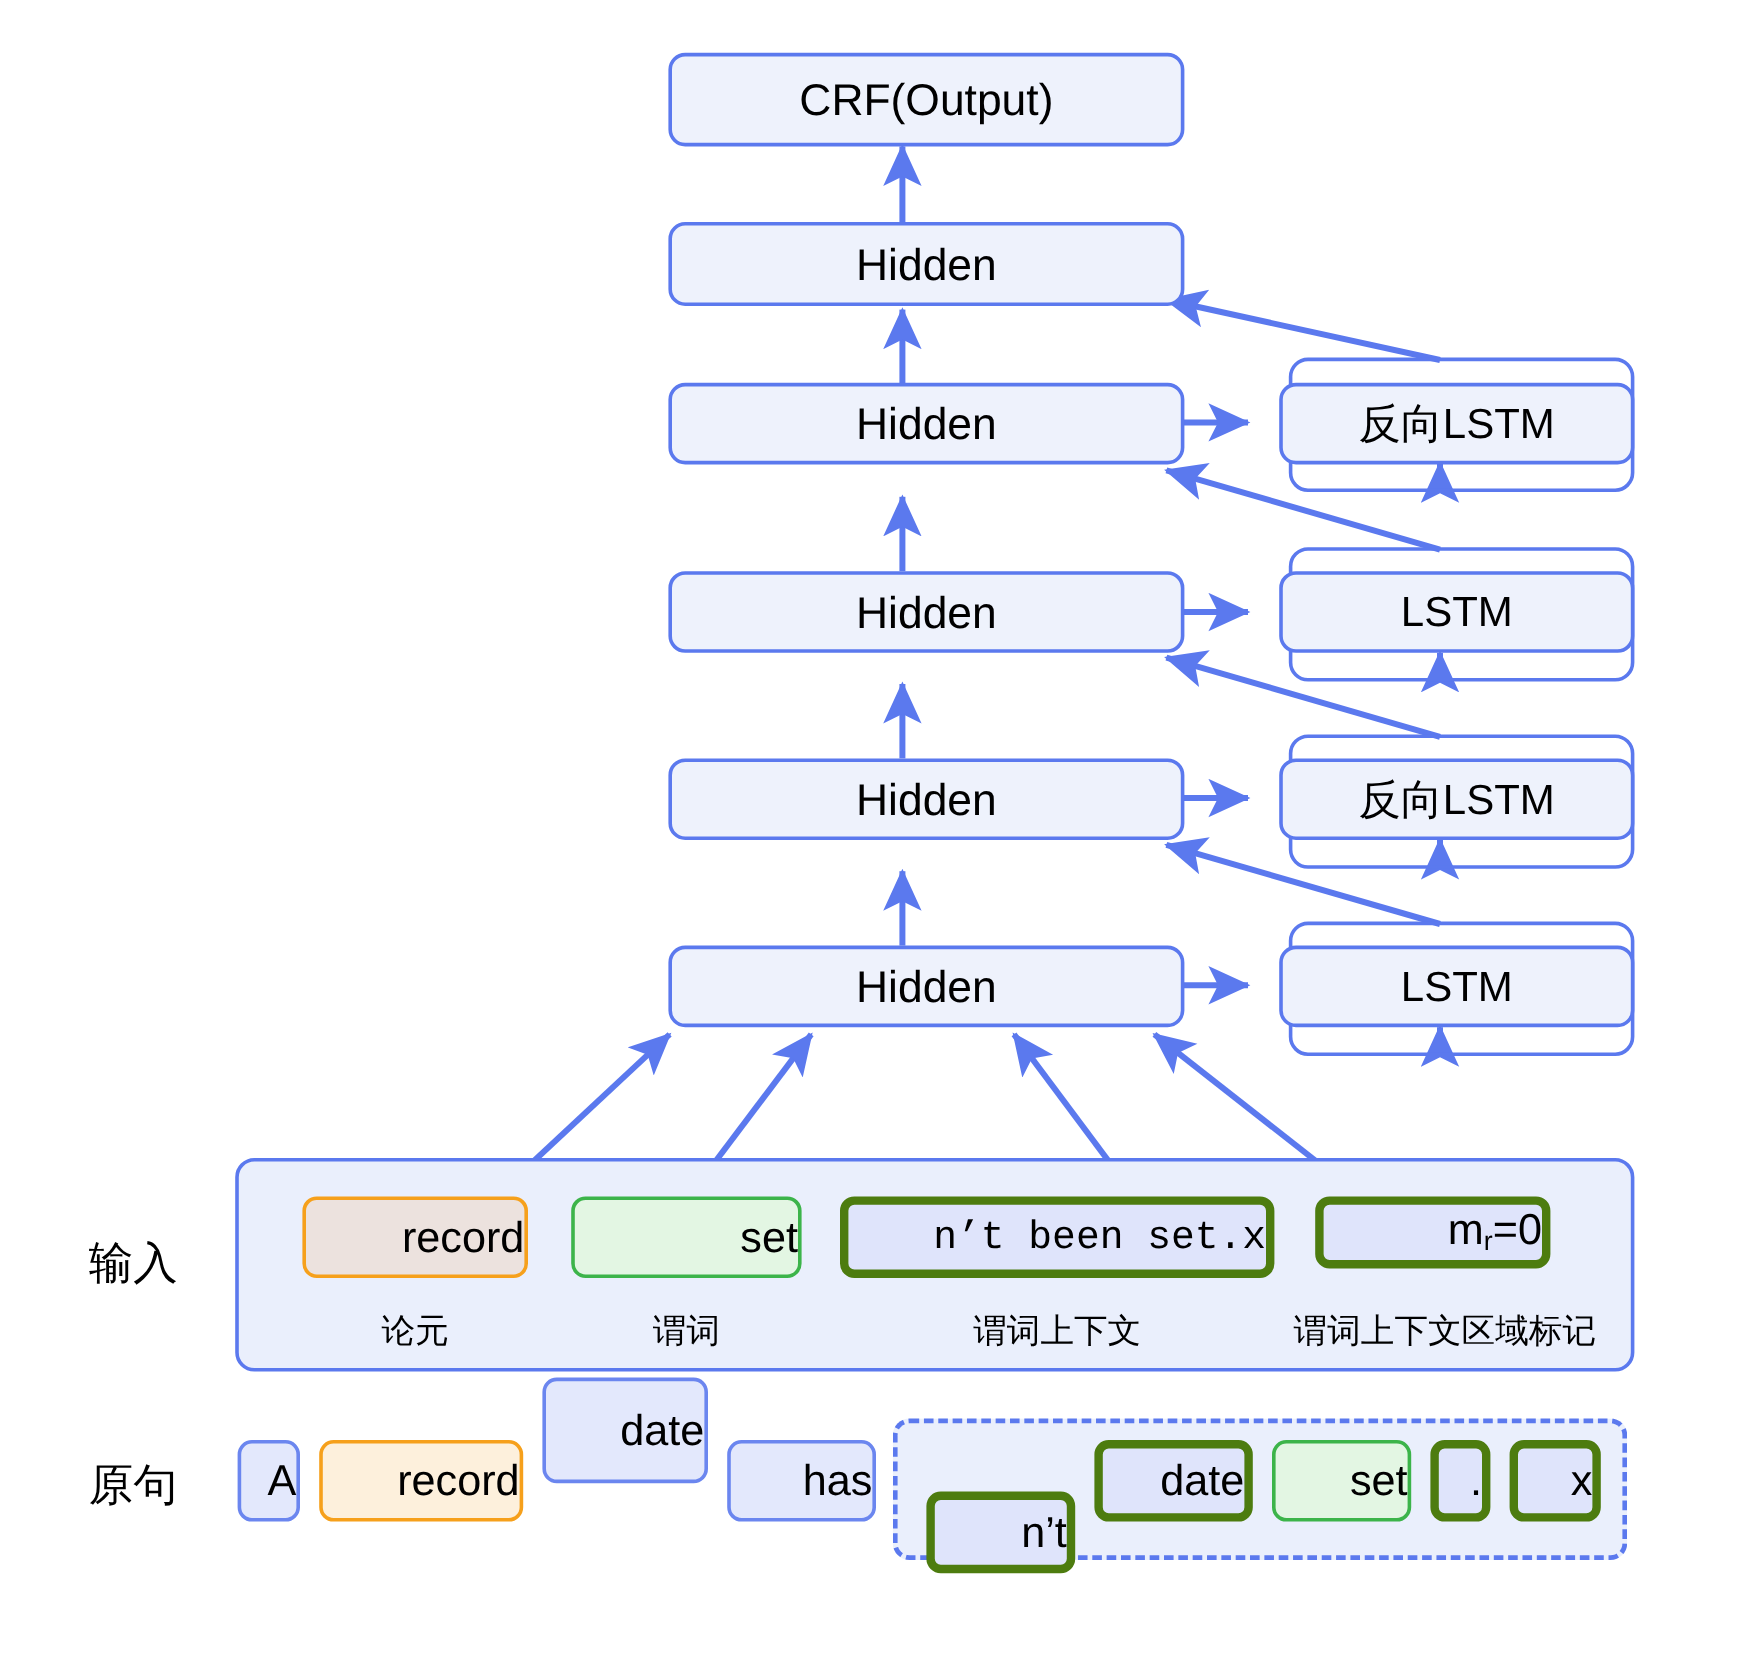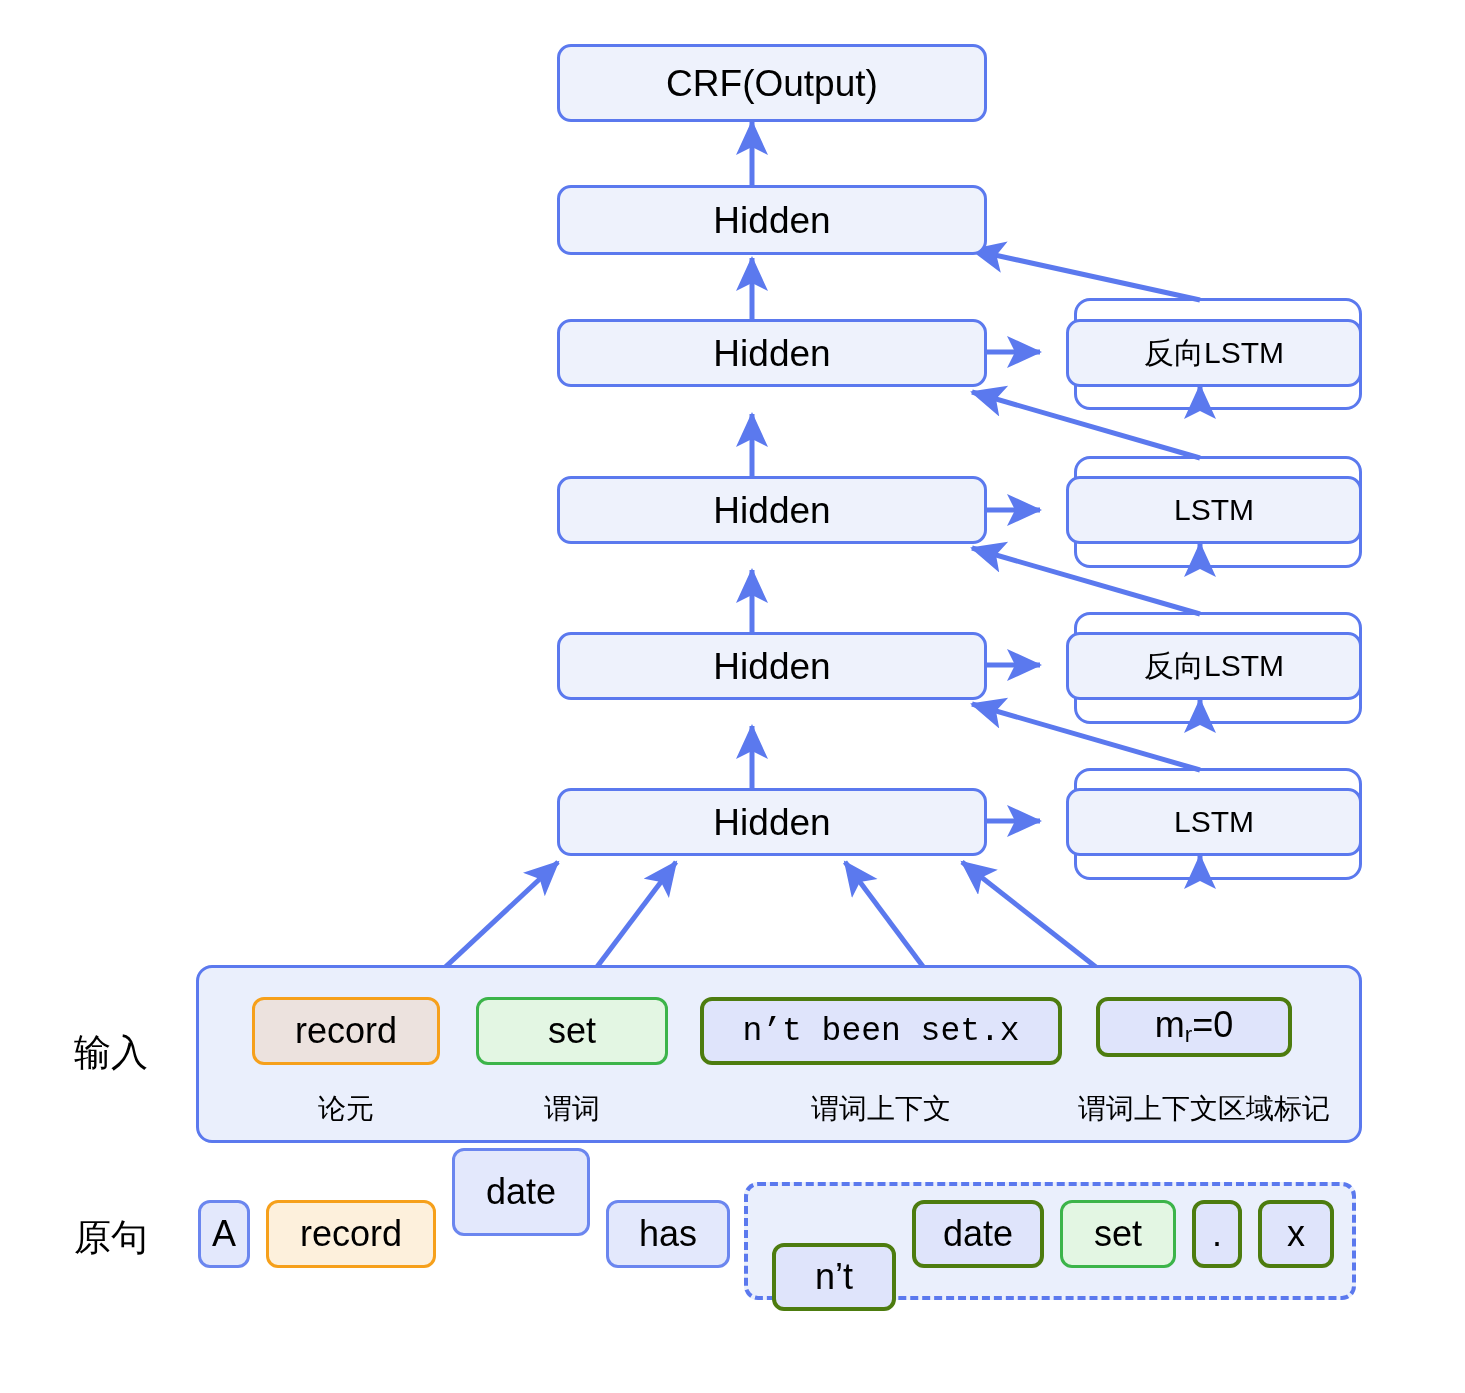--- a/index.html
+++ b/index.html
@@ -19,21 +19,21 @@
     display:flex;align-items:center;justify-content:center;
     background:#eef2fc;
     border:3px solid #5b79ee;
     border-radius:14px;
     color:#000;
     font-size:37px;
     line-height:1;
     white-space:nowrap;
     margin-left:20px;
   }
-  .node.small{font-size:30px;}
+  .node.small{font-size:35px;}
 
   
   .loopwrap{
     position:absolute;
     box-sizing:border-box;
     border:3px solid #5b79ee;
     border-radius:16px;
     background:transparent;
   }
 
@@ -41,25 +41,25 @@
   .input-box{
     position:absolute;
     box-sizing:border-box;
     background:#eaeffc;
     border:3px solid #5b79ee;
     border-radius:16px;
   }
   .chip{
     position:absolute;
     box-sizing:border-box;
-    display:flex;align-items:center;justify-content:center;
+    display:flex;align-items:center;justify-content:flex-end;
     border-radius:12px;
     font-size:36px;line-height:1;white-space:nowrap;color:#000;
   }
-  .chip.blue{background:#dfe4fb;border:4px solid #4d7c0f;}
+  .chip.blue{background:#dfe4fb;border:7px solid #4d7c0f;}
   .chip.blue2{background:#e3e8fc;border:3px solid #6b86ef;}
   .chip.orange-dim{background:#ece2de;border:3px solid #f6a01b;}
   .chip.orange{background:#fdf0dc;border:3px solid #f6a01b;}
   .chip.green{background:#e3f6e3;border:3px solid #3cb44a;}
   .chip.mono{font-family:"Liberation Mono","DejaVu Sans Mono",monospace;font-size:33px;letter-spacing:0px;}
 
   .caption{
     position:absolute;
     text-align:center;
     font-size:28px;

